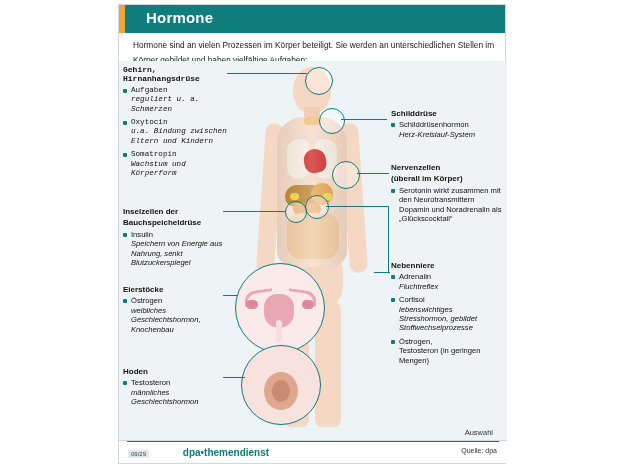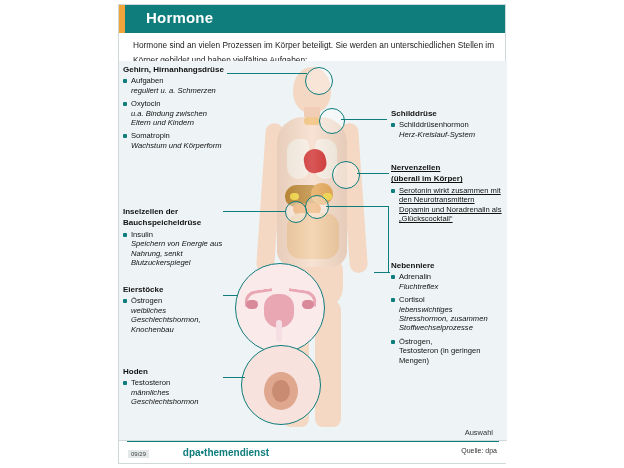--- a/index.html
+++ b/index.html
@@ -133,21 +133,21 @@
       <div class="ln" style="left:108px;top:12px;width:80px;"></div>
       <div class="ln" style="left:222px;top:58px;width:46px;"></div>
       <div class="ln" style="left:238px;top:112px;width:32px;"></div>
       <div class="ln" style="left:207px;top:145px;width:62px;"></div>
       <div class="lnv" style="left:269px;top:145px;height:66px;"></div>
       <div class="ln" style="left:255px;top:211px;width:16px;"></div>
       <div class="ln" style="left:104px;top:150px;width:62px;"></div>
       <div class="ln" style="left:104px;top:234px;width:14px;"></div>
       <div class="ln" style="left:104px;top:316px;width:22px;"></div>
 
-      <div class="lbl w100" style="left:4px;top:4px;">
+      <div class="lbl w100" style="left:4px;top:4px;font-family:Liberation Mono, monospace;">
         <h4>Gehirn, Hirnanhangsdrüse</h4>
         <div class="li">
           <div>Aufgaben</div>
           <div class="it">reguliert u. a. Schmerzen</div>
         </div>
         <div class="li">
           <div>Oxytocin</div>
           <div class="it">u.a. Bindung zwischen Eltern und Kindern</div>
         </div>
         <div class="li">
@@ -182,37 +182,37 @@
       </div>
 
       <div class="lbl w110" style="left:272px;top:48px;">
         <h4>Schilddrüse</h4>
         <div class="li">
           <div>Schilddrüsenhormon</div>
           <div class="it">Herz-Kreislauf-System</div>
         </div>
       </div>
 
-      <div class="lbl w110" style="left:272px;top:102px;text-decoration:underline;">
+      <div class="lbl w110" style="left:272px;top:102px;">
         <h4>Nervenzellen</h4>
         <h4>(überall im Körper)</h4>
         <div class="li">
           <div>Serotonin wirkt zusammen mit den Neurotransmittern Dopamin und Noradrenalin als „Glückscocktail“</div>
         </div>
       </div>
 
       <div class="lbl w110" style="left:272px;top:200px;">
         <h4>Nebenniere</h4>
         <div class="li">
           <div>Adrenalin</div>
           <div class="it">Fluchtreflex</div>
         </div>
         <div class="li">
           <div>Cortisol</div>
-          <div class="it">lebenswichtiges Stresshormon, zusammen Stoffwechselprozesse</div>
+          <div class="it">lebenswichtiges Stresshormon, gebildet Stoffwechselprozesse</div>
         </div>
         <div class="li">
           <div>Östrogen,</div>
           <div>Testosteron (in geringen Mengen)</div>
         </div>
       </div>
 
       <div class="auswahl" style="bottom:4px;">Auswahl</div>
     </div>
 

